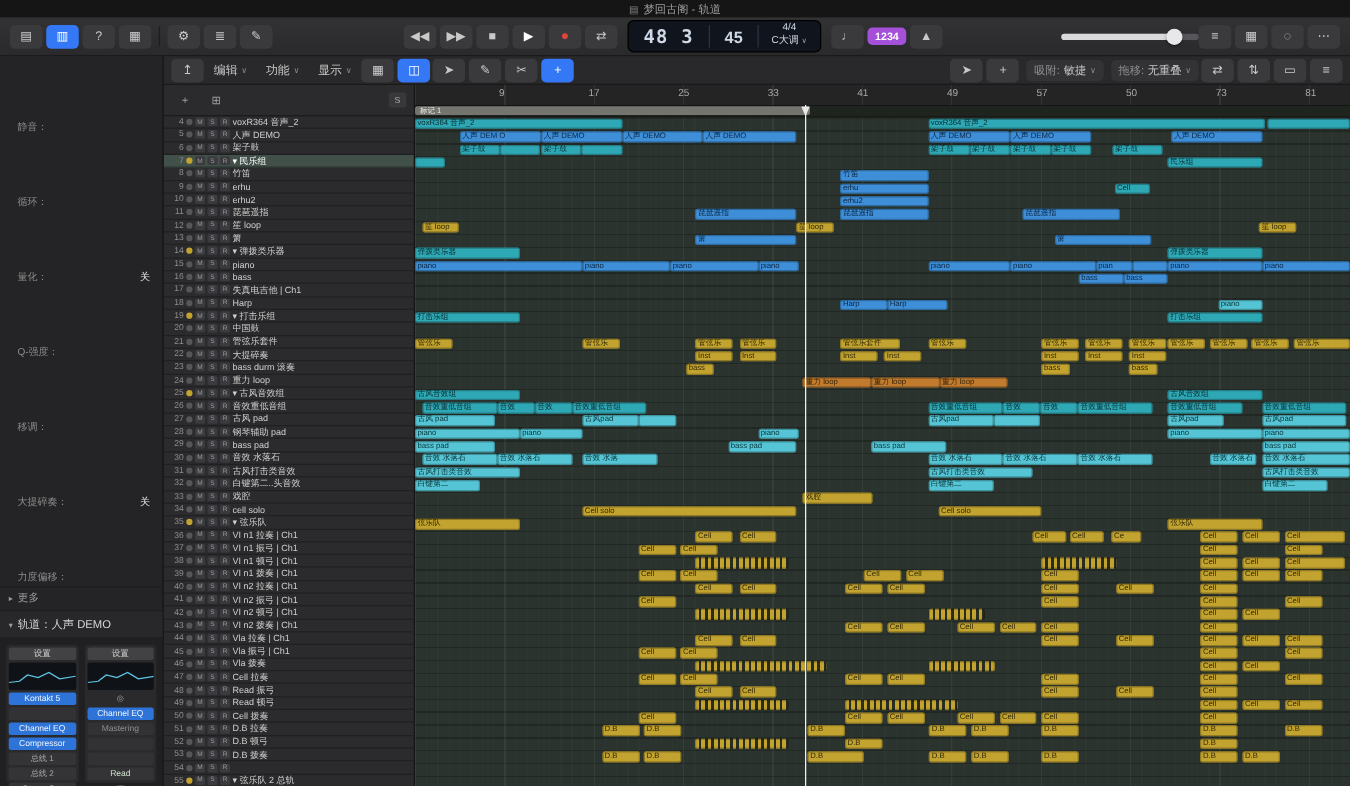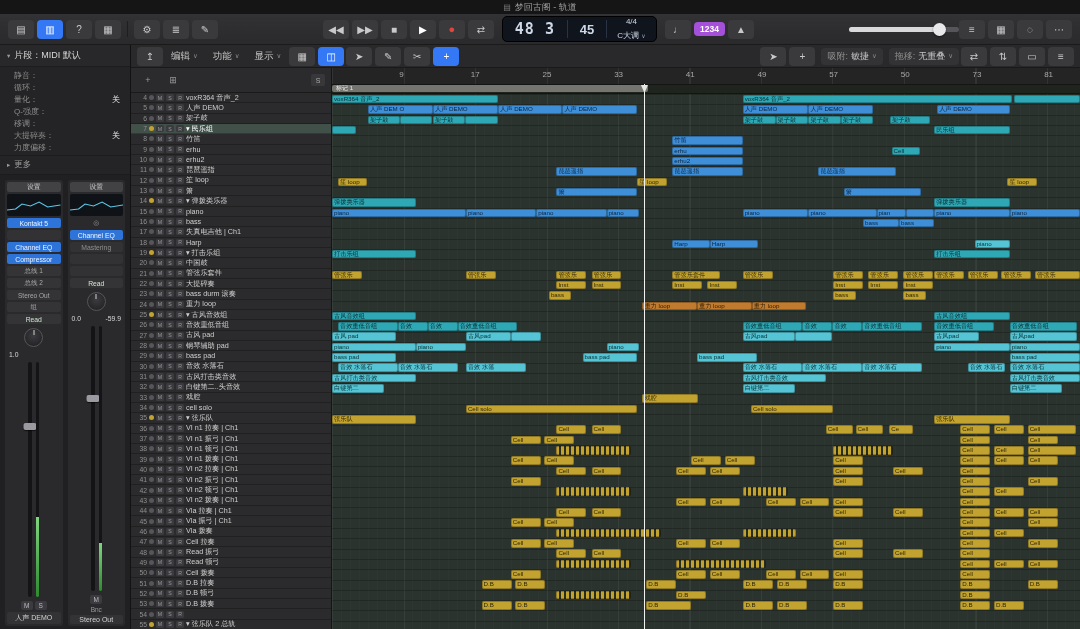--- a/index.html
+++ b/index.html
@@ -14,38 +14,38 @@
   .icon-btn{min-width:20px;height:19px;padding:0 3px;border-radius:4px;background:#3a3a3d;color:#c9c9c9;font-size:10px;display:flex;align-items:center;justify-content:center;cursor:default;}
   .icon-btn.active{background:#3478f6;color:#fff;}
   .icon-btn.rec{color:#e0443c;font-size:11px;}
   .icon-btn.play{color:#fff;}
   .sep{width:1px;height:16px;background:#1e1e1e;margin:0 6px;}
   .transport{margin-left:105px;}
   .lcd{width:170px;height:24px;background:#10141c;border-radius:5px;display:flex;align-items:stretch;color:#cfd8e6;margin:0 8px;border:1px solid #000;}
   .lcd-pos{flex:0 0 64px;display:flex;align-items:center;justify-content:center;font-size:15px;font-weight:bold;font-family:"DejaVu Sans Mono",monospace;letter-spacing:1px;}
   .lcd-div{width:1px;background:#2a3344;margin:3px 0;}
   .lcd-tempo{flex:0 0 38px;display:flex;align-items:center;justify-content:center;font-size:13px;font-weight:bold;}
-  .lcd-right{flex:1;display:flex;flex-direction:column;justify-content:space-between;align-items:center;font-size:8px;line-height:1.25;}
+  .lcd-right{flex:1;display:flex;flex-direction:column;justify-content:flex-start;align-items:center;font-size:8px;line-height:1.25;}
   .lcd-right .caret{font-size:6px;color:#8fa0b8;}
   .badge{background:#a550d8;color:#fff;font-size:8.5px;padding:2px 6px;border-radius:4px;font-weight:bold;}
   .master{display:flex;align-items:center;margin-left:95px;}
   .m-track{width:110px;height:5px;background:#55555a;border-radius:3px;position:relative;}
   .m-fill{height:100%;background:#d9d9dc;border-radius:3px;}
   .m-knob{position:absolute;top:-4px;width:13px;height:13px;border-radius:50%;background:#e8e8ea;box-shadow:0 1px 2px rgba(0,0,0,.5);}
   .far-right{margin-left:auto;}
   
   .main{flex:1;display:flex;min-height:0;}
   
   .sidebar{width:130px;background:#242426;border-right:1px solid #121212;display:flex;flex-direction:column;font-size:9px;color:#bdbdbd;flex:0 0 auto;}
   .sb-row{display:flex;align-items:center;gap:4px;padding:4px 7px;border-bottom:1px solid #1c1c1e;}
   .qh-icon{width:10px;height:10px;border-radius:50%;border:1px solid #8a8a8a;font-size:7px;display:flex;align-items:center;justify-content:center;color:#aaa;}
   .sb-section-title{font-size:9px;color:#d6d6d6;padding:4px 7px;display:flex;gap:4px;align-items:center;border-bottom:1px solid #1c1c1e;background:#28282a;}
   .tri{font-size:6.5px;color:#9a9a9a;}
   .params{padding:2px 0;border-bottom:1px solid #1c1c1e;}
-  .param{display:flex;justify-content:space-between;padding:1px 10px 1px 14px;font-size:8px;color:#8b8b8b;height:10px;align-items:center;}
+  .param{display:flex;justify-content:space-between;padding:1px 10px 1px 14px;font-size:8px;color:#8b8b8b;height:10px;align-items:center;margin-top:48px;}
   .param .val{color:#e8e8e8;}
   .more-row{padding:3px 7px;font-size:8.5px;color:#9a9a9a;border-bottom:1px solid #1c1c1e;display:flex;gap:4px;align-items:center;}
   .strips{flex:1;display:flex;gap:5px;padding:5px 5px 3px;background:#202022;min-height:0;}
   .strip{flex:1;background:#2a2a2c;border-radius:3px;display:flex;flex-direction:column;padding:2px;gap:2px;min-width:0;}
   .slot{height:10px;border-radius:2px;background:#39393c;color:#b9b9b9;font-size:6.8px;display:flex;align-items:center;justify-content:center;overflow:hidden;white-space:nowrap;flex:0 0 auto;}
   .slot.setting{background:#424245;color:#cfcfcf;}
   .slot.plugin{background:#2e74d8;color:#eef5ff;}
   .slot.send,.slot.output,.slot.group{background:#343437;color:#a8a8a8;font-size:6.5px;}
   .slot.auto{background:#343437;color:#cfe3cf;}
   .slot.format{background:#2a2a2d;color:#9a9a9a;}
@@ -161,24 +161,20 @@
         <span class="icon-btn">≡</span>
         <span class="icon-btn">▦</span>
         <span class="icon-btn">◌</span>
         <span class="icon-btn">⋯</span>
       </div>
   </div>
 
   <div class="main">
 
     <div class="sidebar">
-      <div class="sb-section-title">
-        <span class="tri">▾</span>
-        <span>片段：MIDI 默认</span>
-      </div>
       <div class="params" id="region-params">
           <div class="param">
             <span>静音：</span>
             <span class="val"></span>
           </div>
           <div class="param">
             <span>循环：</span>
             <span class="val"></span>
           </div>
           <div class="param">
@@ -198,20 +194,24 @@
             <span class="val">关</span>
           </div>
           <div class="param">
             <span>力度偏移：</span>
             <span class="val"></span>
           </div>
         </div>
       <div class="more-row">
         <span class="tri">▸</span>
         <span>更多</span>
+      </div>
+      <div class="sb-section-title">
+        <span class="tri">▾</span>
+        <span>轨道：人声 DEMO</span>
       </div>
       <div class="strips" id="strips">
           <div class="strip">
             <div class="slot setting">设置</div>
             <div class="thumb">
               <svg viewBox="0 0 50 22" preserveAspectRatio="none">
                 <polyline points="0,16 8,15 14,10 22,12 30,8 38,13 50,11" fill="none" stroke="#5fc8e8" stroke-width="1"></polyline>
               </svg>
             </div>
             <div class="slot plugin">Kontakt 5</div>

